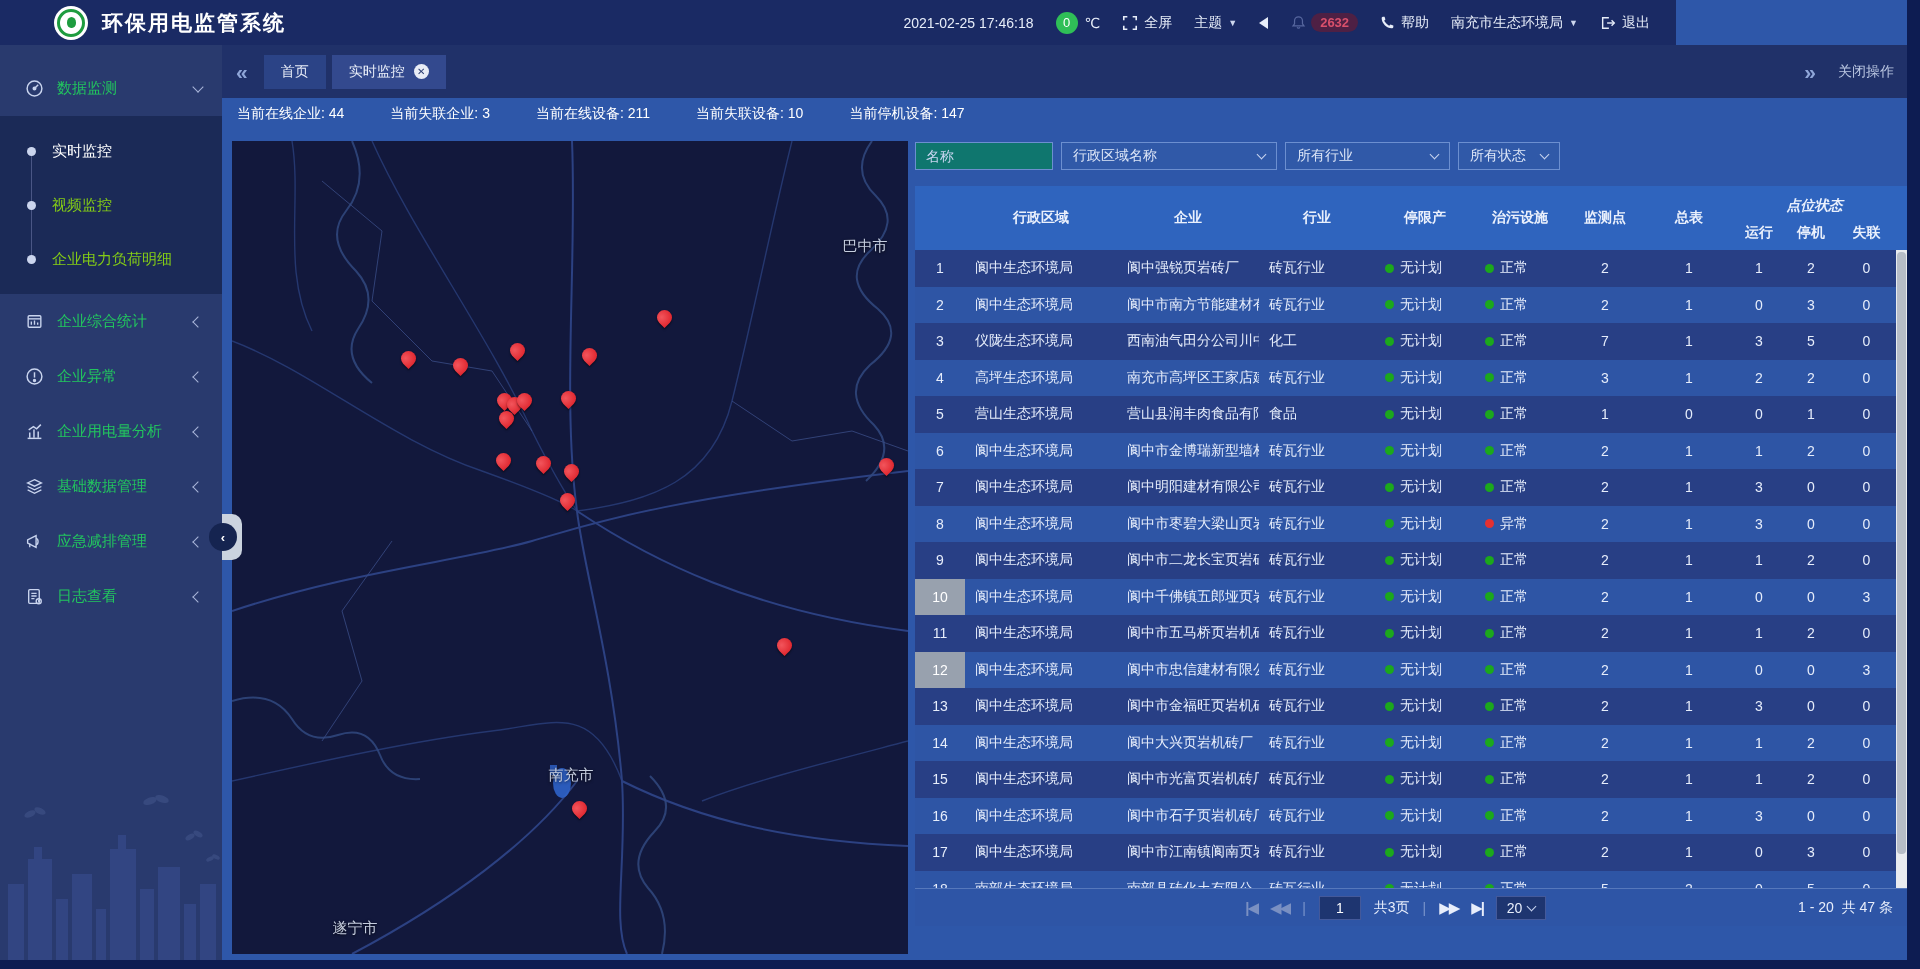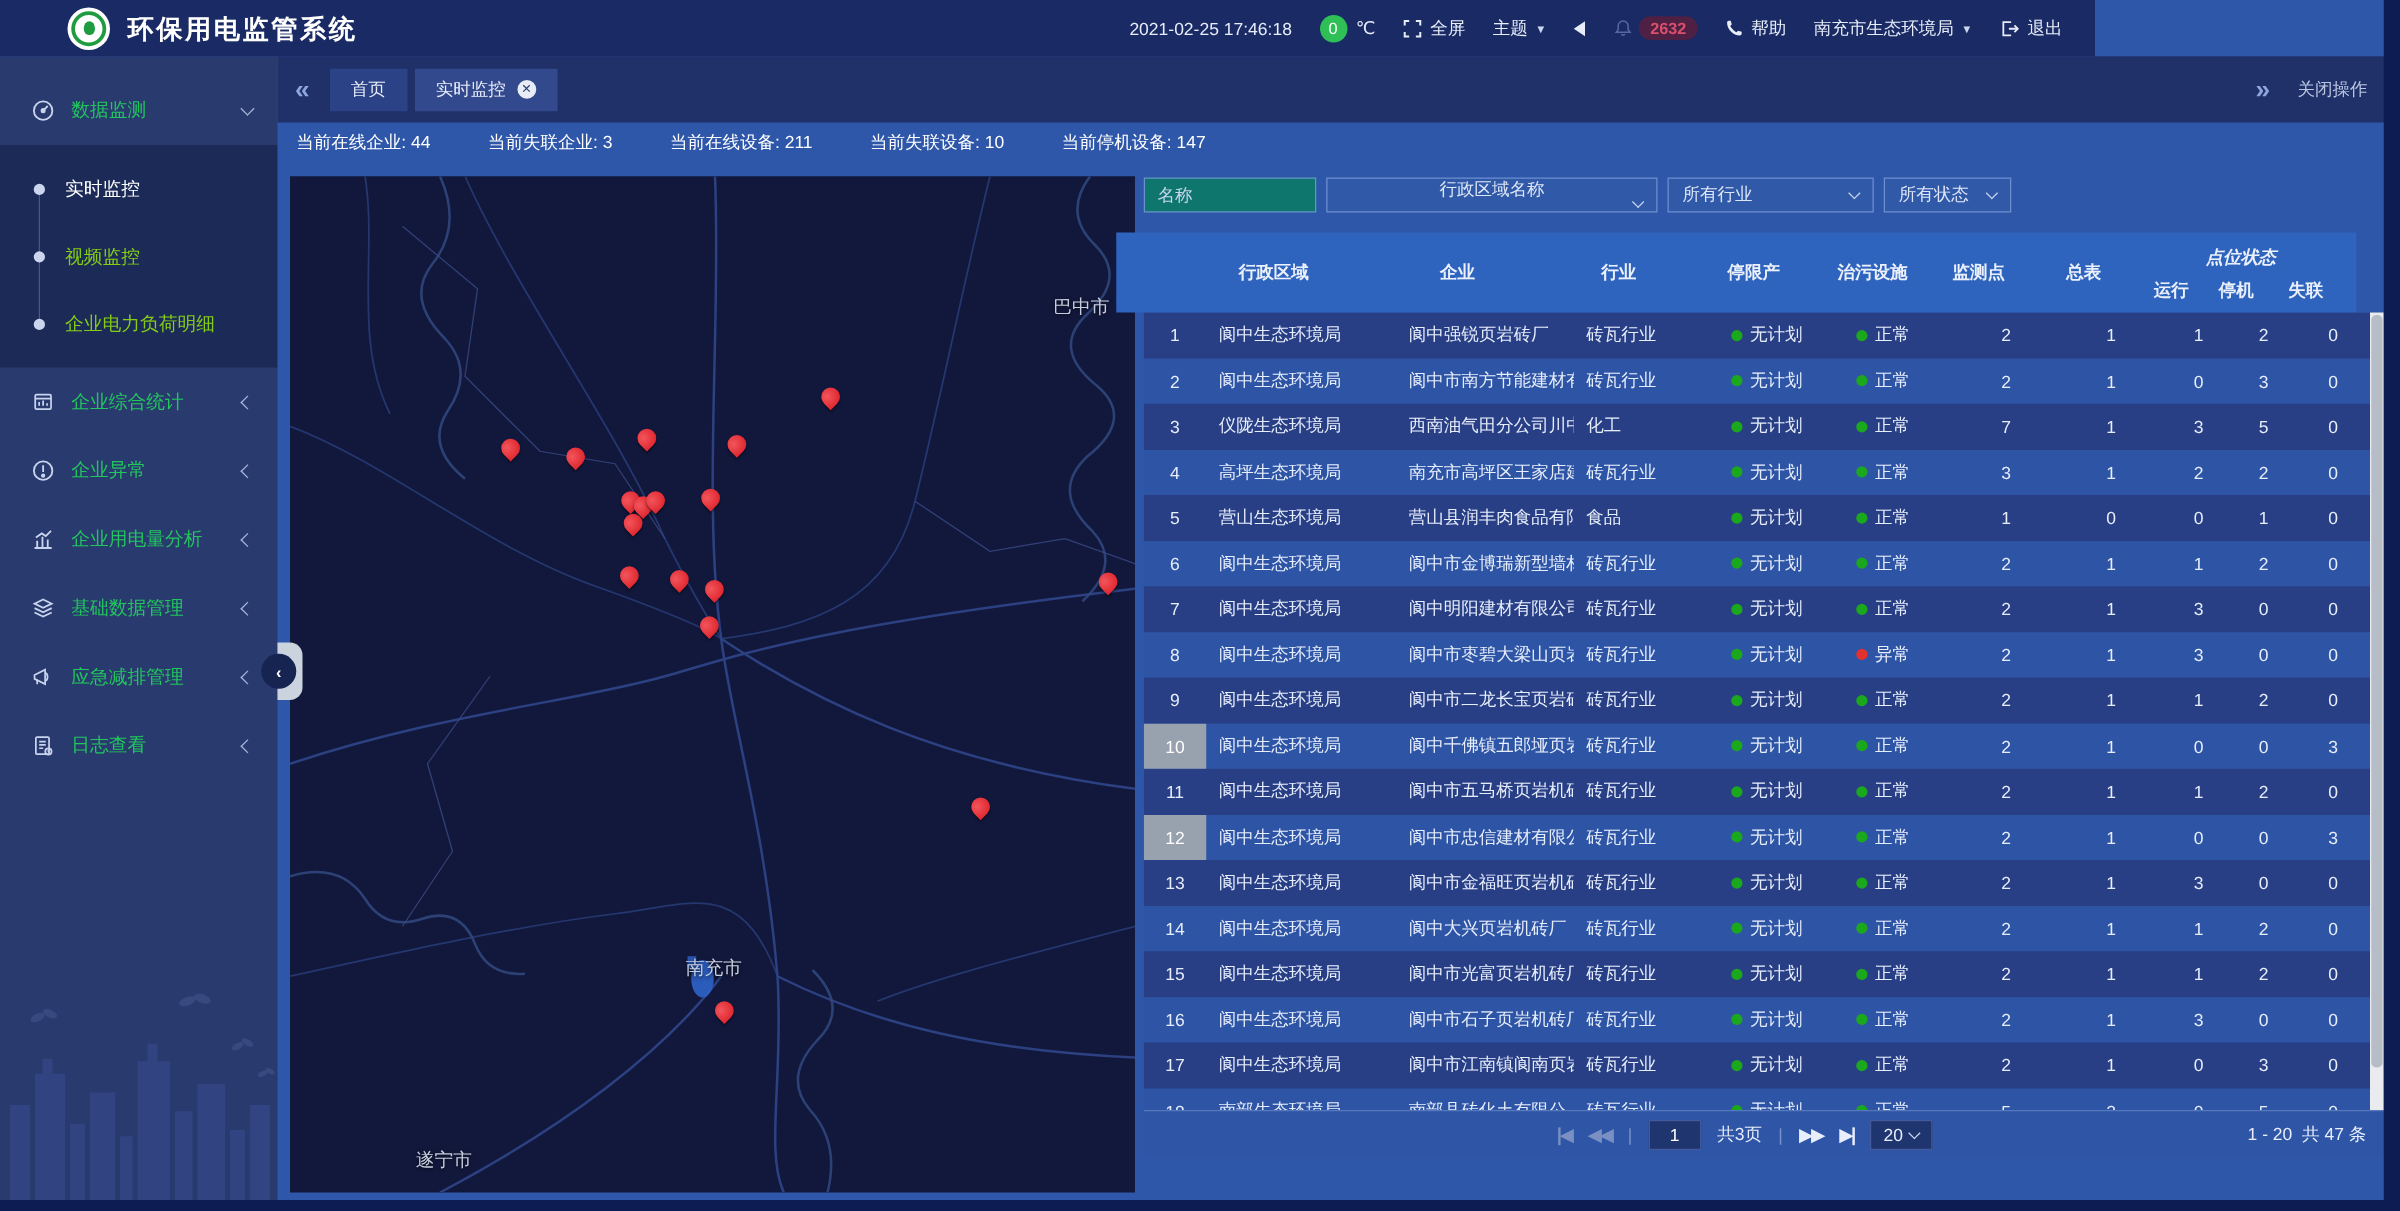--- a/index.html
+++ b/index.html
@@ -83,23 +83,23 @@
 
   
   .filters { position:absolute; left:693px; top:97px; height:28px; display:flex; gap:8px; }
   .f-input { width:138px; height:28px; background:#0f766e; border:1px solid #6C8FD0; outline:none;
              color:#E3EAF8; font-size:14px; padding:0 10px; font-family:inherit; }
   .f-input::placeholder { color:#C9D5F0; }
   .f-select { height:28px; background:#3059A8; border:1px solid #6C8FD0; color:#DDE6F7; font-size:14px;
               display:flex; align-items:center; padding:0 11px; cursor:pointer; }
   .f-chev { width:7px; height:7px; border-left:1.5px solid #C9D5F0; border-bottom:1.5px solid #C9D5F0;
             transform:rotate(-45deg); margin-left:auto; margin-top:-3px; }
-  .w265{width:265px;flex-direction:column;} .w165{width:165px;} .w122{width:102px;}
-
-  .thead { position:absolute; left:671px; top:141px; width:992px; height:64px; background:#2F64BE;
+  .w265{width:216px;} .w165{width:165px;} .w122{width:102px;}
+
+  .thead { position:absolute; left:693px; top:141px; width:992px; height:64px; background:#2F64BE;
            display:grid; grid-template-columns:var(--cols); grid-template-rows:30px 34px;
            color:#EAF0FC; font-size:14px; font-weight:bold; }
   .th { grid-row:1/3; display:flex; align-items:center; justify-content:center; }
   .th-group { display:flex; align-items:flex-end; justify-content:center; font-style:italic; padding-bottom:1px; }
   .th-sub { grid-row:2; display:flex; align-items:center; justify-content:center; }
 
   .tbody { position:absolute; left:693px; top:205px; width:992px; height:638px; overflow:hidden; }
   .trow { display:grid; grid-template-columns:var(--cols); height:36.5px; color:#E6EDFB;
           font-size:14px; cursor:pointer; }
   .trow.odd { background:#283F85; }

